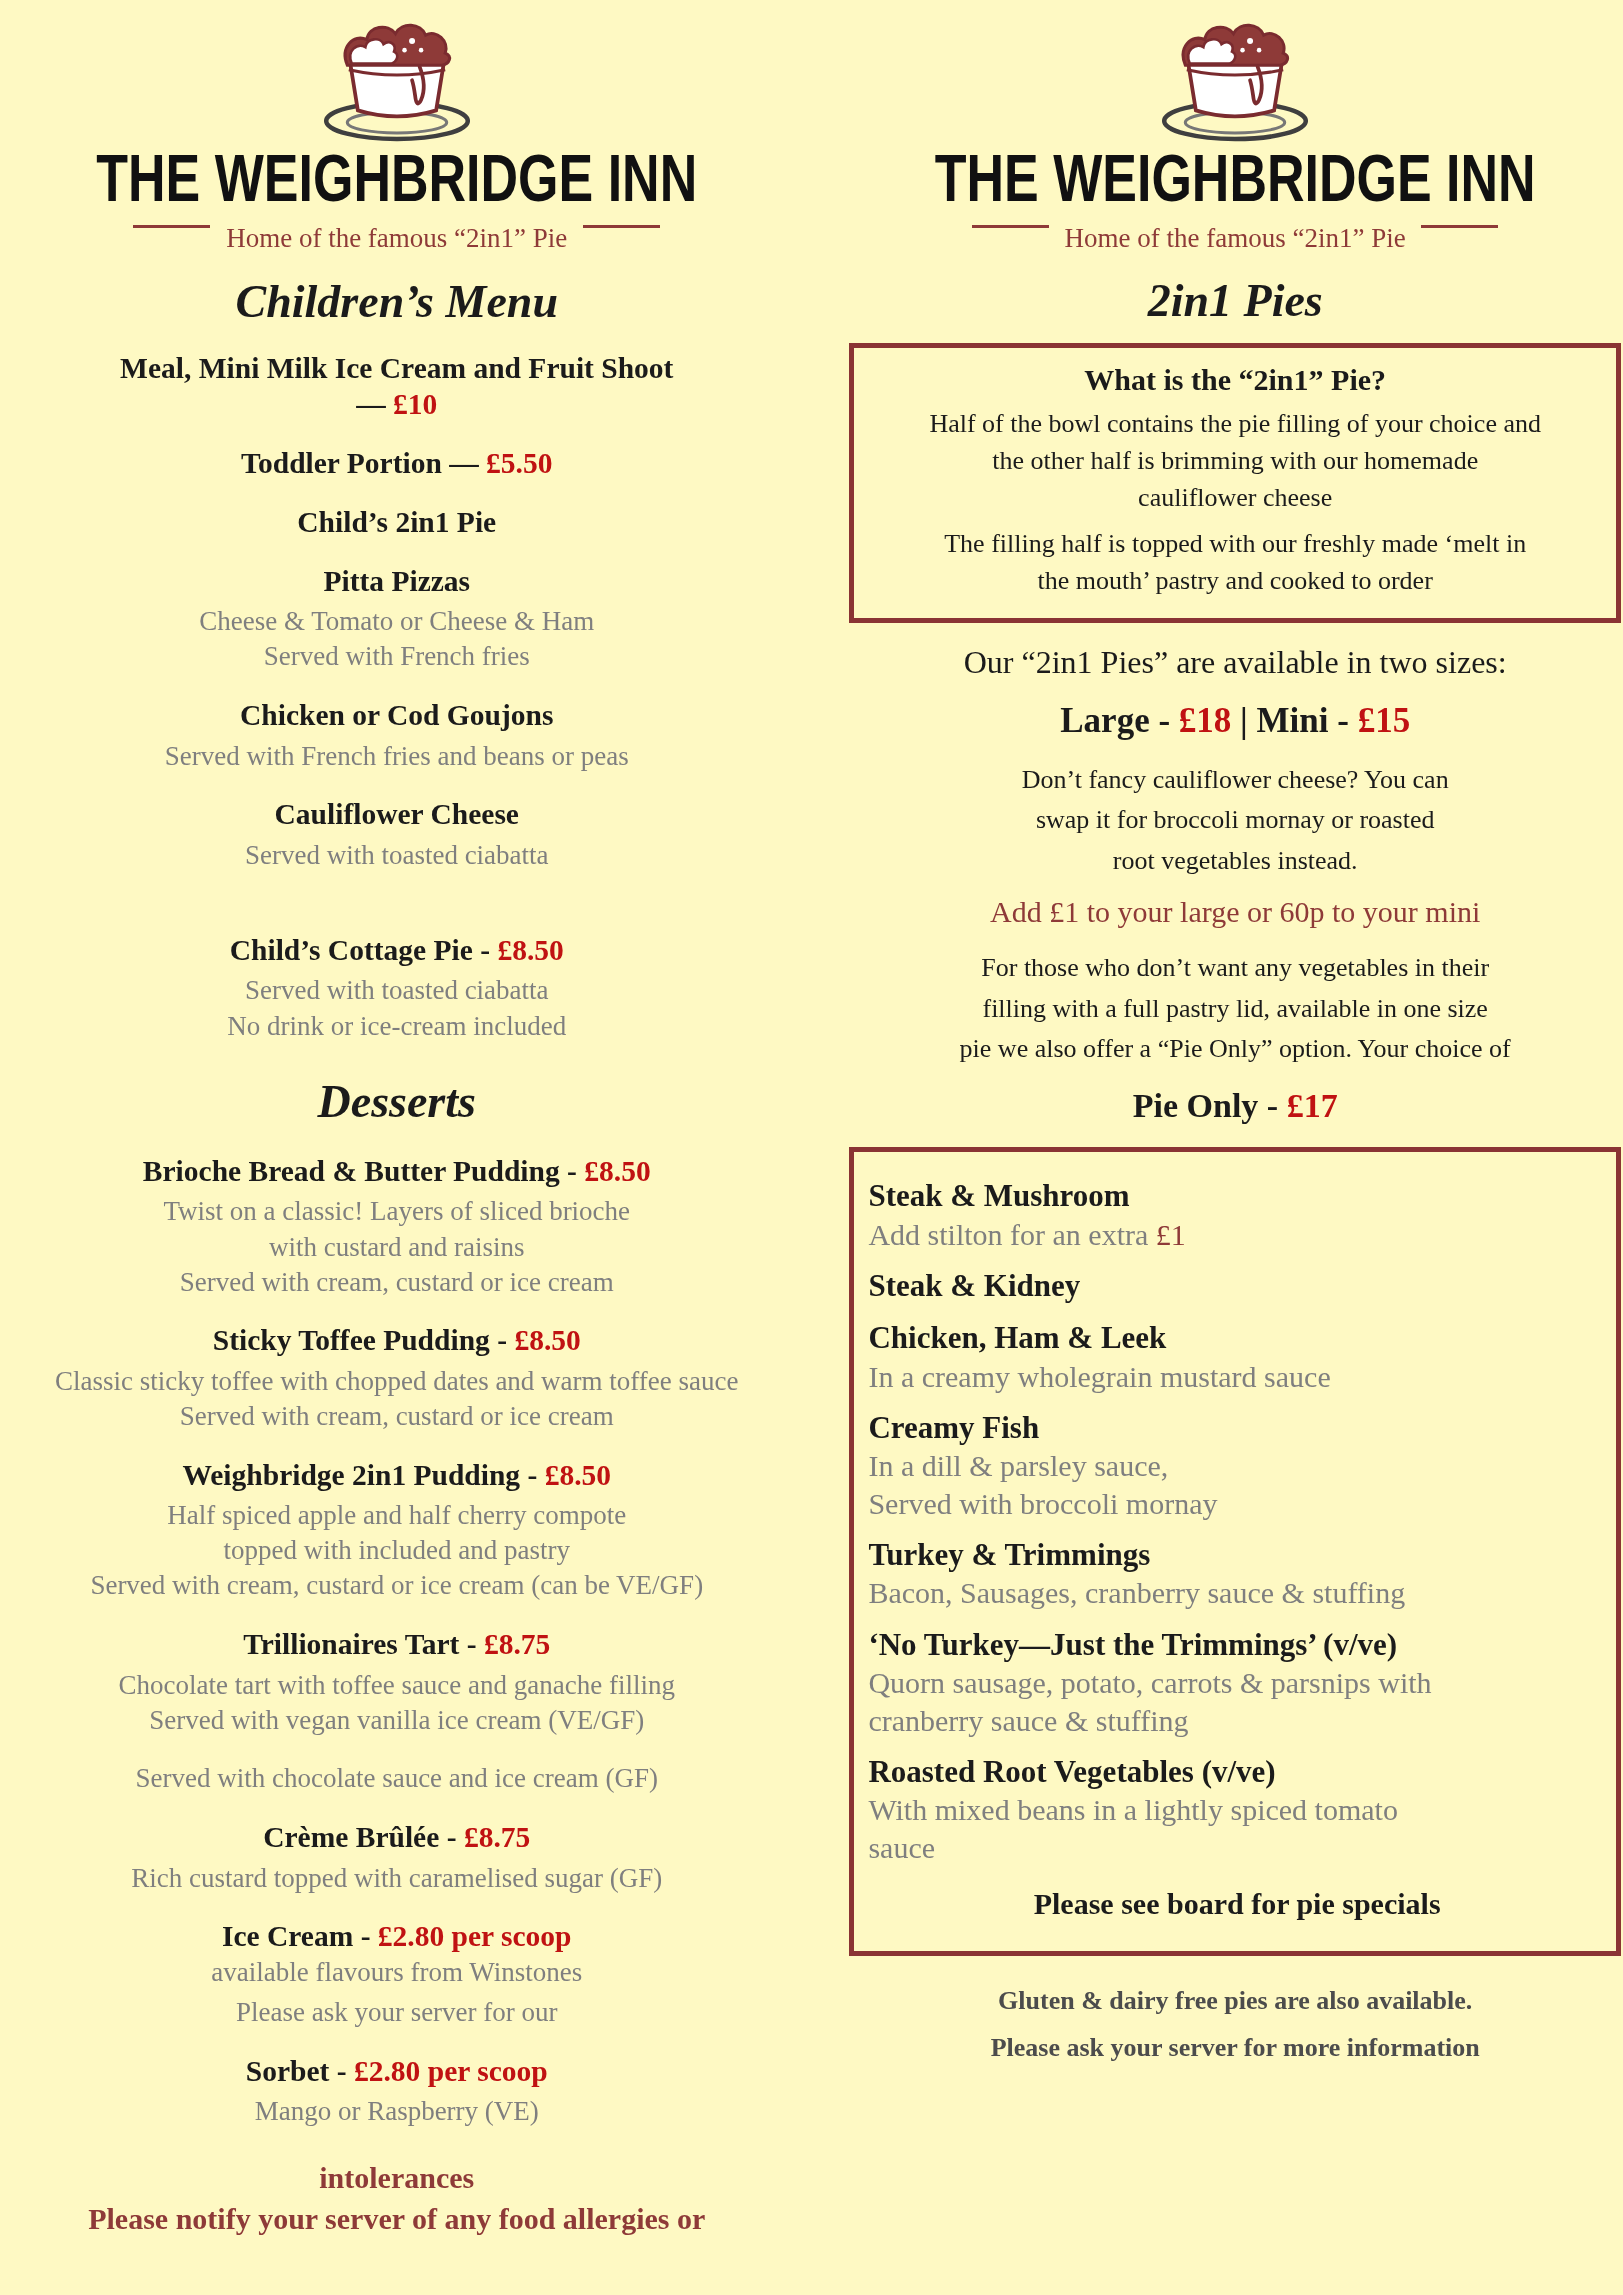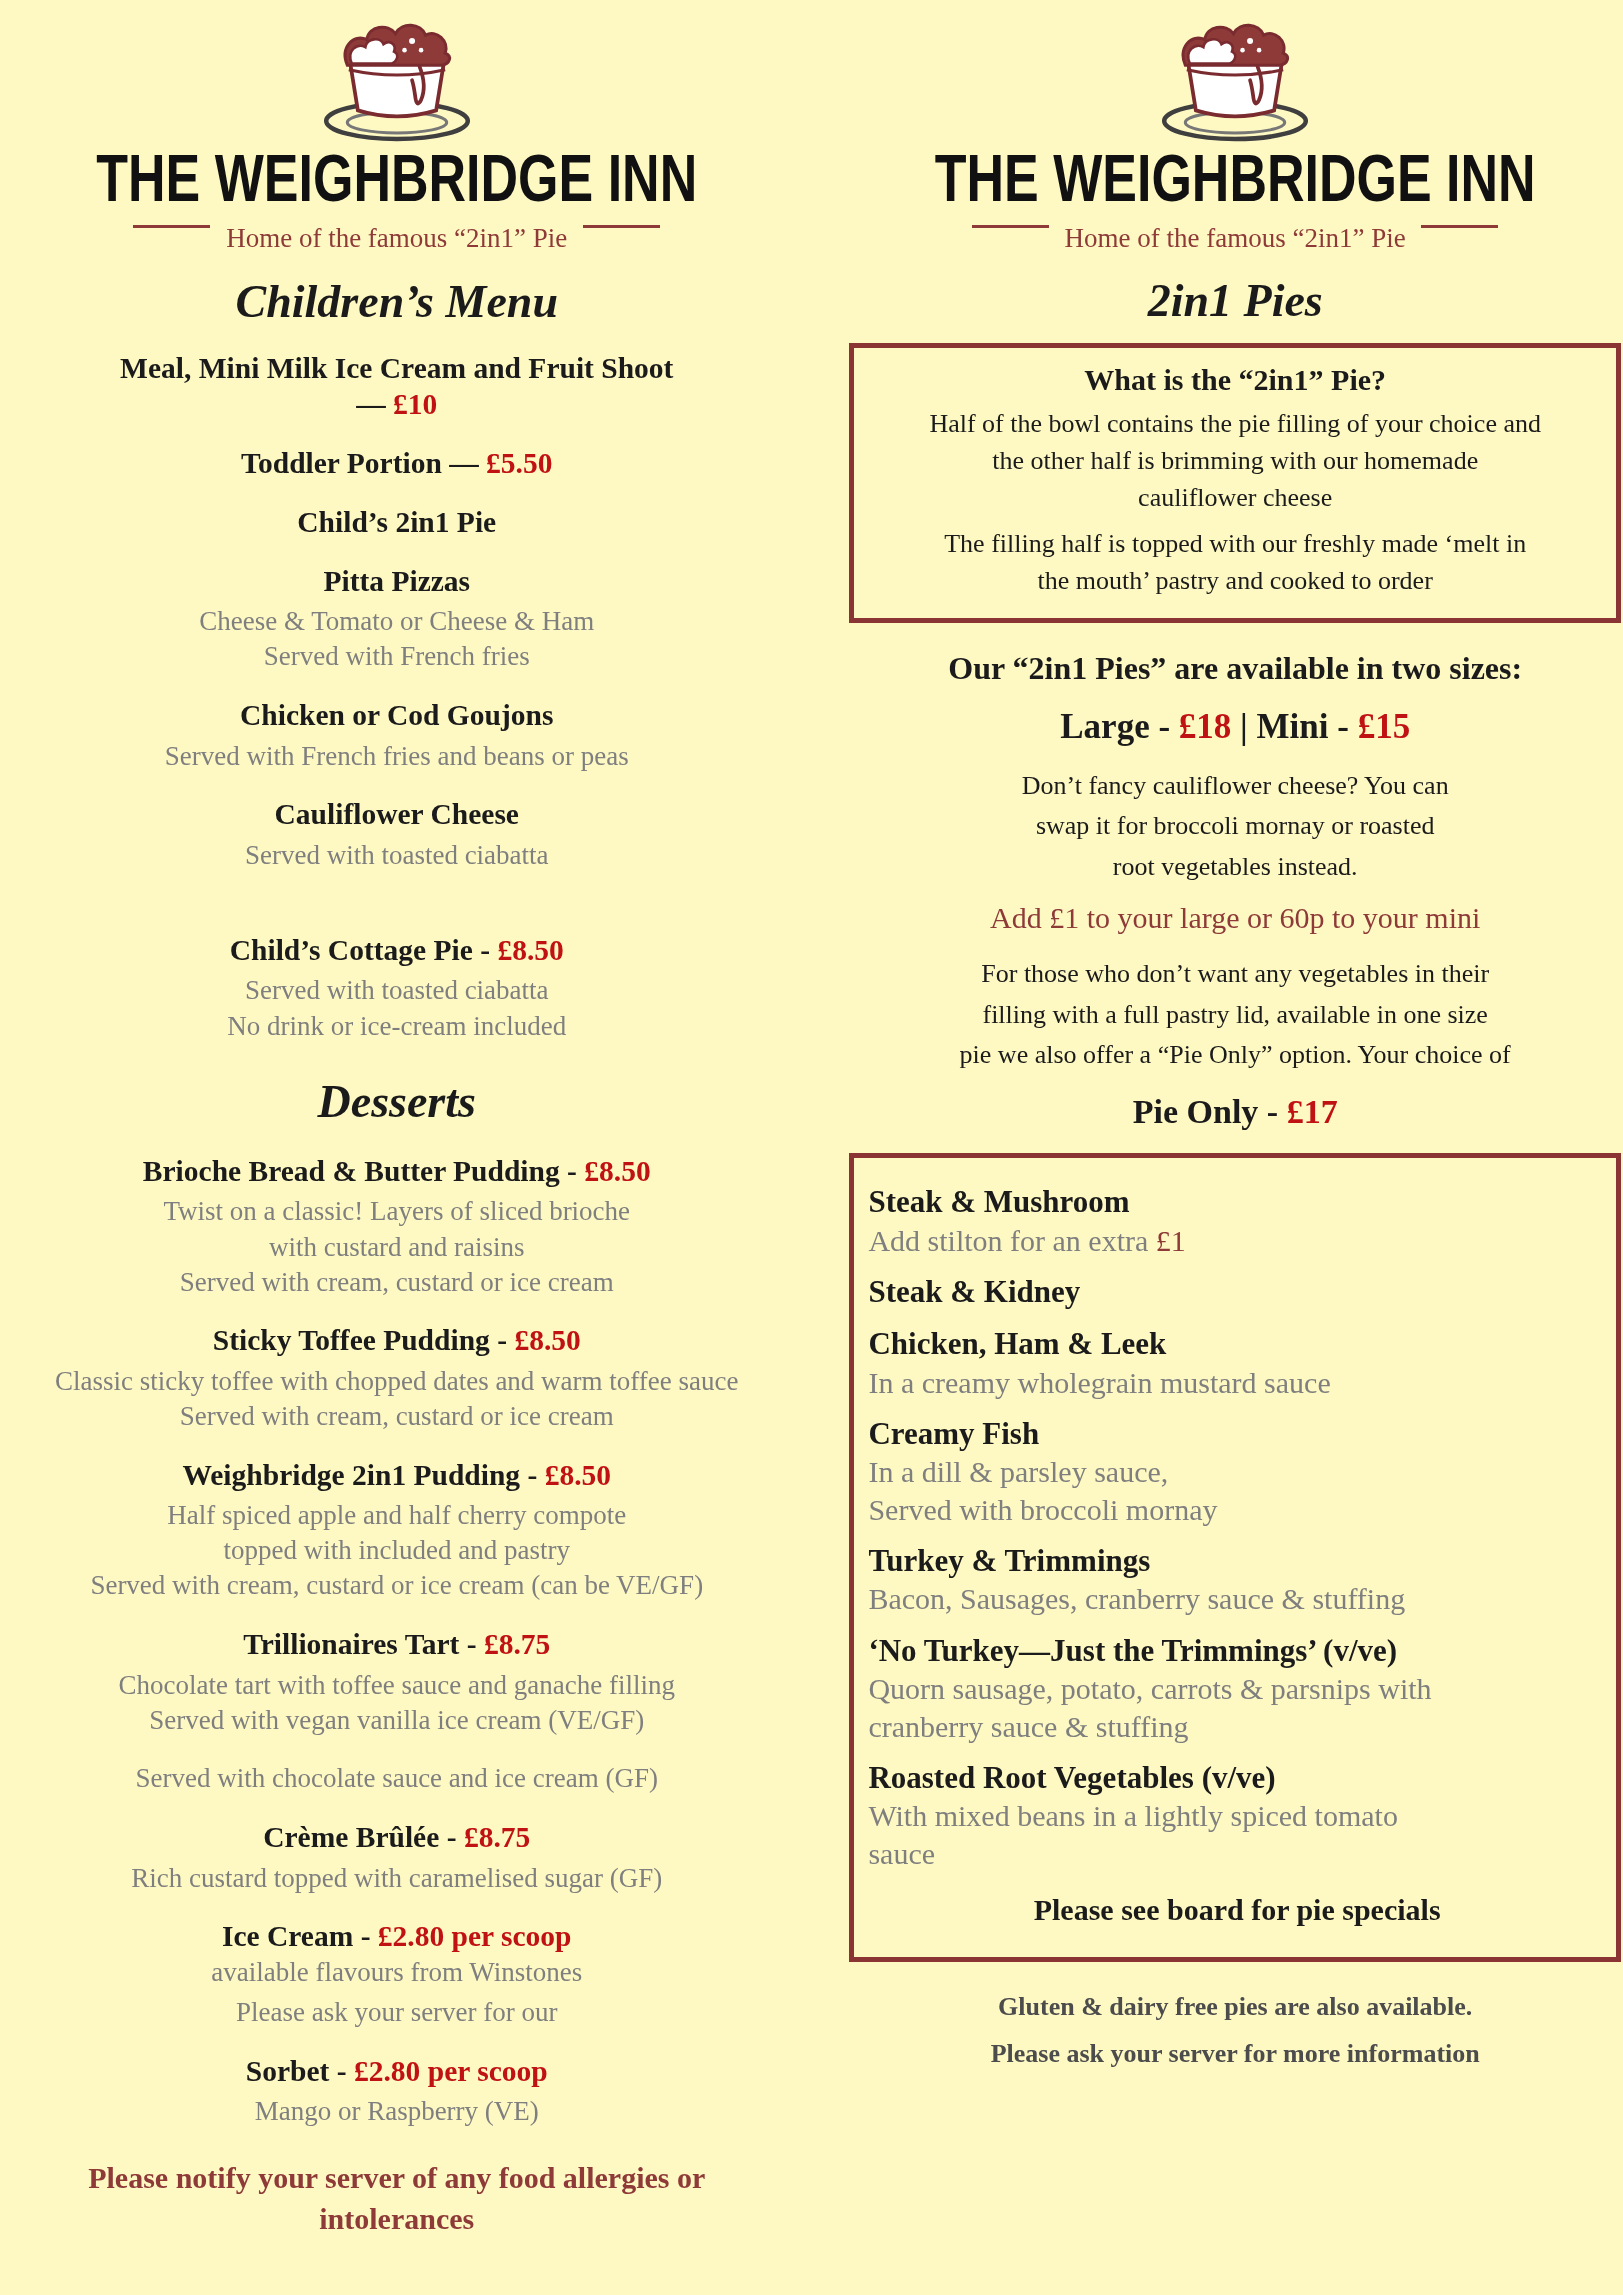--- a/index.html
+++ b/index.html
@@ -47,21 +47,21 @@
   .desc-pad{margin-top:5.2px;}
   .gap-top{margin-top:60px;}
   .allergy{color:var(--maroon);font-weight:bold;font-size:30px;line-height:1.35;margin-top:29px;}
 
   
   .infobox{border:5.9px solid var(--border);padding:13px 18.3px 18.3px;margin-top:13px;text-align:center;}
   .ib-title{font-weight:bold;font-size:30px;line-height:1.25;margin-bottom:7.9px;}
   .ib-line{font-size:26px;line-height:1.42;}
   .ib-p2{margin-top:9.2px;}
 
-  .sizes-heading{font-weight:bold;font-size:32px;line-height:1.2;margin-top:26px;}
+  .sizes-heading{font-weight:normal;font-size:32px;line-height:1.2;margin-top:20px;}
   .sizeline{font-weight:bold;font-size:35px;line-height:1.2;margin-top:18.3px;}
   .rpara{font-size:26px;line-height:1.55;margin-top:18.3px;}
   .addnote{color:var(--maroon);font-size:30px;line-height:1.2;margin-top:13px;}
   .pieonly{font-weight:bold;font-size:34px;line-height:1.2;margin-top:17px;}
 
   .piesbox{border:5.9px solid var(--border);padding:19.6px 10.5px 31px 14.4px;margin-top:19.6px;text-align:left;}
   .pie-name{font-weight:bold;font-size:31px;line-height:1.05;margin-top:19.6px;}
   .pie-name:first-child{margin-top:9.2px;}
   .pie-line{color:var(--gray);font-size:30px;line-height:1.05;margin-top:6px;}
   .pie-line .maroon{color:var(--maroon);}
@@ -200,22 +200,22 @@
     </div>
 
     <div class="item">
       <div class="iname">
         <span>Sorbet</span><span class="sep"> - </span><span class="price">£2.80 per scoop</span>
       </div>
       <div class="desc desc-pad">Mango or Raspberry (VE)</div>
     </div>
 
     <div class="allergy">
+      <div>intolerances</div>
       <div>Please notify your server of any food allergies or</div>
-      <div>intolerances</div>
     </div>
 
   </div>
 
   <div class="col col-right">
 
     <div class="brand">
       <svg viewBox="0 0 240 170" aria-hidden="true">
         <ellipse cx="120" cy="138" rx="94" ry="24" fill="none" stroke="#3f3f3f" stroke-width="6"></ellipse>
         <ellipse cx="120" cy="140" rx="66" ry="14" fill="none" stroke="#777777" stroke-width="4"></ellipse>

